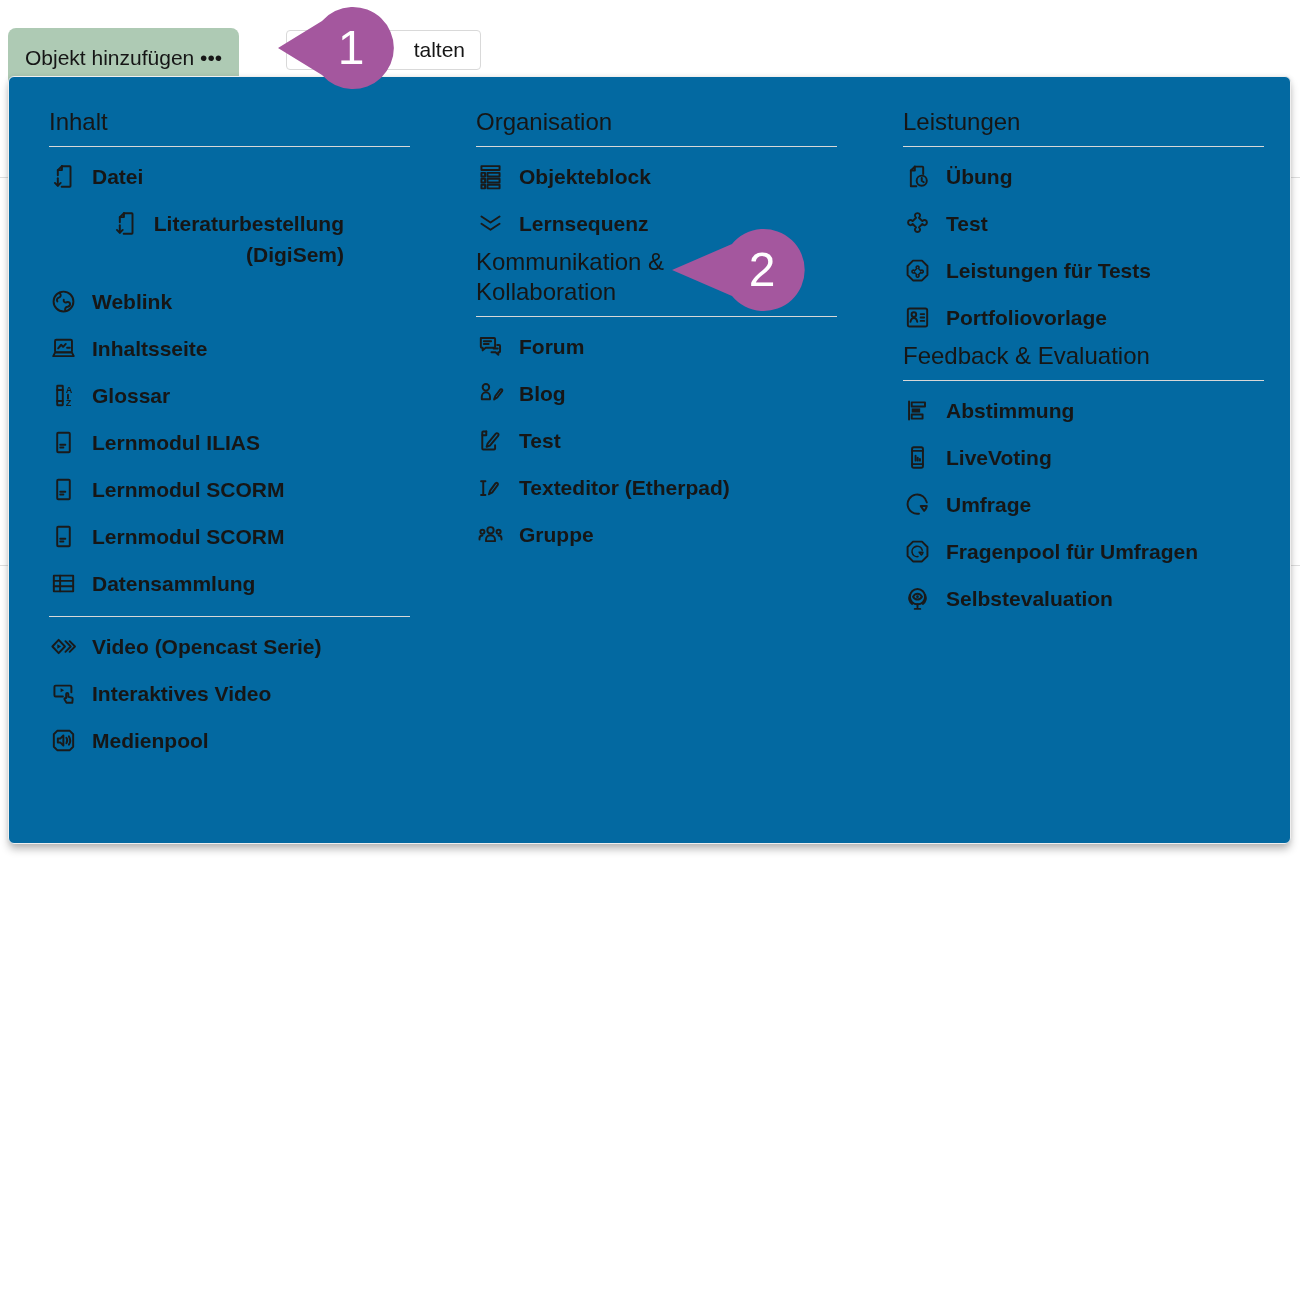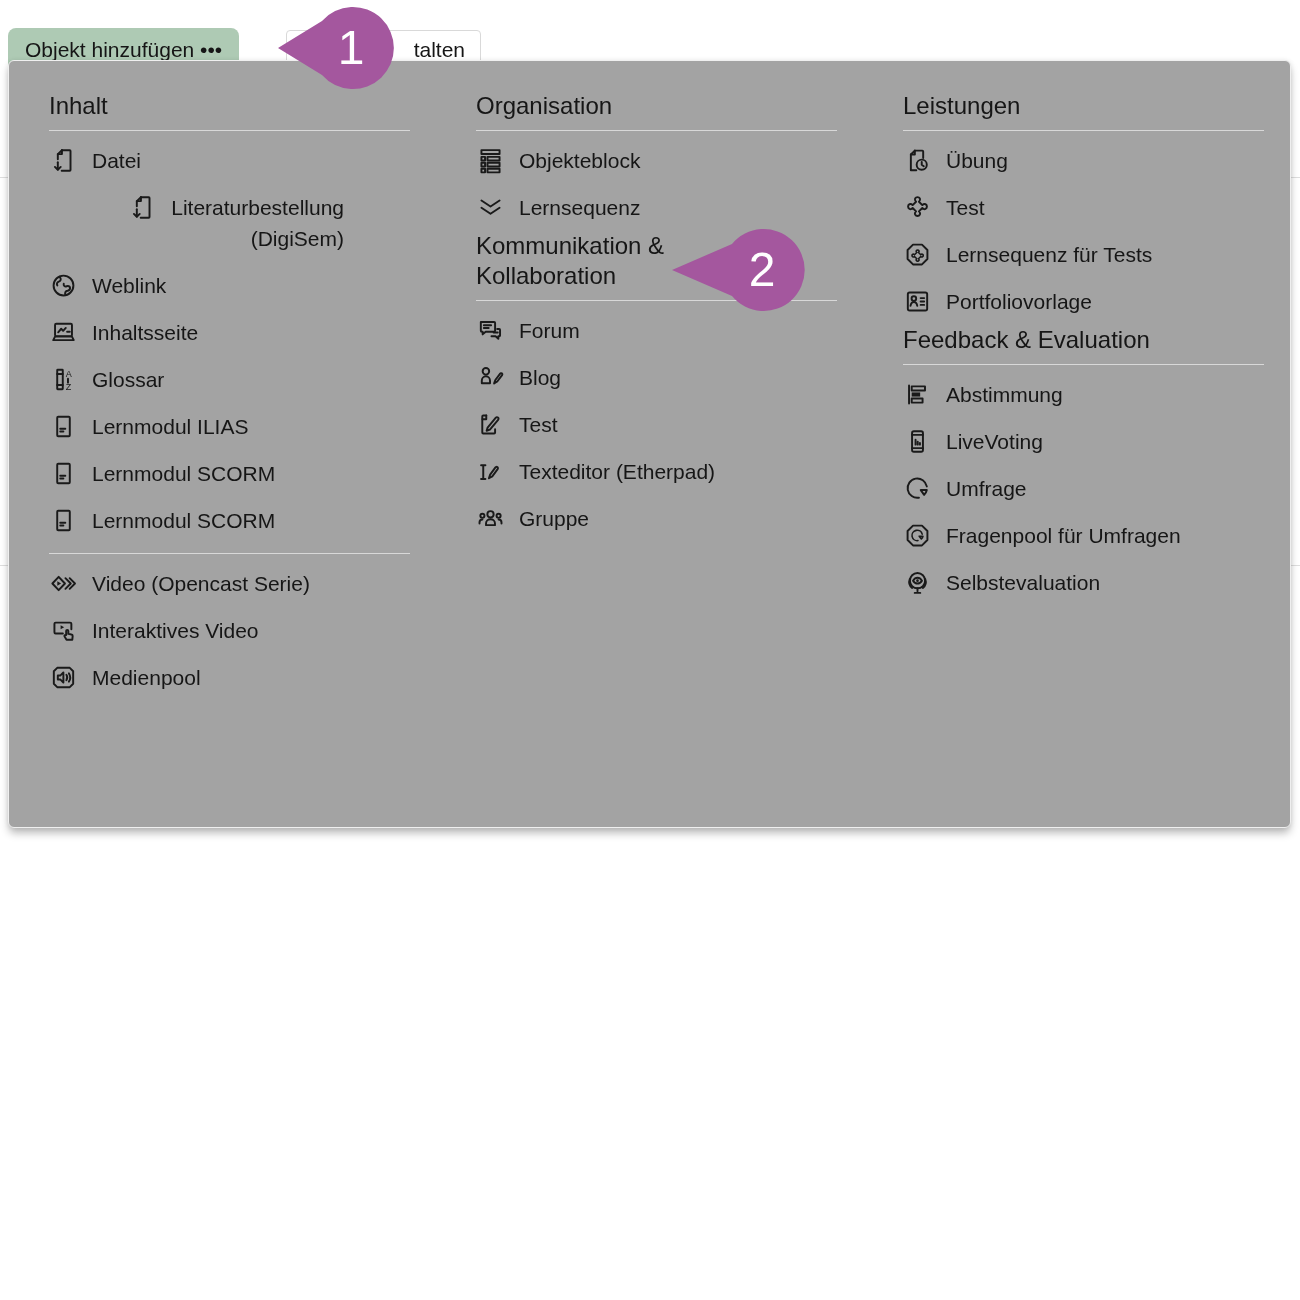--- a/index.html
+++ b/index.html
@@ -4,41 +4,41 @@
 <style>
   html,body{margin:0;padding:0;background:#fff;}
   body{font-family:"Liberation Sans",sans-serif;color:#161616;-webkit-font-smoothing:antialiased;}
   .stage{position:relative;width:1300px;height:1300px;background:#fff;overflow:hidden;}
 
   
   .bg-line{position:absolute;left:0;width:1300px;height:1px;background:#dedede;}
 
   
   .btn-green{position:absolute;left:8px;top:28px;height:44px;line-height:44px;
-    background:#aecab4;border-radius:8px;padding:0 17px;font-size:21px;color:#161616;cursor:pointer;}
+    background:#aecab4;border-radius:8px;padding:8px 17px;font-size:21px;color:#161616;cursor:pointer;}
   .btn-white{position:absolute;left:286px;top:30px;width:178px;height:38px;line-height:38px;
     background:#fff;border:1px solid #d9d9d9;border-radius:4px;font-size:21px;color:#161616;
     text-align:right;padding-right:15px;cursor:pointer;}
 
   
-  .panel{position:absolute;left:8px;top:60px;width:1281px;height:766px;background:#a3a3a3;
+  .panel{position:absolute;left:8px;top:76px;width:1281px;height:766px;background:#0369a1;
     border:1px solid #efefef;border-radius:6px;
     box-shadow:0 6px 9px -1px rgba(0,0,0,.28), 0 0 5px rgba(0,0,0,.08);}
 
   .col{position:absolute;top:0;width:361px;}
   .col[data-col="0"]{left:40px;}
   .col[data-col="1"]{left:467px;}
   .col[data-col="2"]{left:894px;}
 
   .col > .section:first-child{padding-top:30px;}
   .section + .section{}
   .section-title{font-size:24px;line-height:30px;color:#161616;max-width:305px;}
   .rule{border-top:1px solid #d8d8d8;margin-top:9px;}
   .list{margin-top:6px;}
-  .item{padding:8px 0;line-height:31px;font-size:21px;cursor:pointer;}
+  .item{padding:8px 0;line-height:31px;font-size:21px;cursor:pointer;font-weight:bold;}
   .icon{display:inline-block;width:29px;height:29px;margin-right:14px;vertical-align:-7px;}
   .icon svg{width:29px;height:29px;display:block;stroke:#1a1a1a;fill:none;
     stroke-width:1.6;stroke-linecap:round;stroke-linejoin:round;}
   .icon svg .f{fill:#1a1a1a;stroke:none;}
   .icon svg .t{fill:#1a1a1a;stroke:none;font-size:7.5px;font-family:"Liberation Sans",sans-serif;}
   
   .col[data-col="0"] .section:first-child .item:nth-child(2){max-width:295px;text-align:right;}
 
   
   .marker{position:absolute;}
@@ -99,20 +99,24 @@
                   <path d="M9.3 13.8h4.2M9.3 16.2h2.6"></path>
                 </svg></span><span class="label">Lernmodul ILIAS</span></div>
             <div class="item"><span class="icon"><svg viewBox="0 0 24 24">
                   <rect x="6.8" y="4" width="10.4" height="16" rx="0.8"></rect>
                   <path d="M9.3 13.8h4.2M9.3 16.2h2.6"></path>
                 </svg></span><span class="label">Lernmodul SCORM</span></div>
             <div class="item"><span class="icon"><svg viewBox="0 0 24 24">
                   <rect x="6.8" y="4" width="10.4" height="16" rx="0.8"></rect>
                   <path d="M9.3 13.8h4.2M9.3 16.2h2.6"></path>
                 </svg></span><span class="label">Lernmodul SCORM</span></div>
+            <div class="item"><span class="icon"><svg viewBox="0 0 24 24">
+                  <rect x="4" y="5.5" width="16" height="13"></rect>
+                  <path d="M4 9.8h16M4 14.2h16M9.2 5.5v13"></path>
+                </svg></span><span class="label">Datensammlung</span></div>
           </div>
         </div>
         <div class="section">
           <div class="rule"></div>
           <div class="list">
             <div class="item"><span class="icon"><svg viewBox="0 0 24 24">
                   <path d="M8 6.5 2.8 12 8 17.5 13.2 12Z"></path>
                   <path class="f" d="M6.9 10.2v3.6l3.1-1.8Z"></path>
                   <path d="M13.6 7.6 18 12l-4.4 4.4"></path>
                   <path d="M17.1 7.6 21.5 12l-4.4 4.4"></path>
@@ -197,21 +201,21 @@
                   <path d="M9.8 3.8V7H6.5"></path>
                   <circle cx="15.5" cy="15.5" r="4.2"></circle>
                   <path d="M15.5 13.3v2.2l1.7 1.2"></path>
                 </svg></span><span class="label">Übung</span></div>
             <div class="item"><span class="icon"><svg viewBox="0 0 24 24">
                   <path d="M10 4.6c.9-1.6 3.1-1.6 4 0 .5 1-.2 2-.8 2.6l2.8 2.8c.6-.6 1.6-1.3 2.6-.8 1.6.9 1.6 3.1 0 4-1 .5-2-.2-2.6-.8l-2.8 2.8c.6.6 1.3 1.6.8 2.6-.9 1.6-3.1 1.6-4 0-.5-1 .2-2 .8-2.6L8 12.4c-.6.6-1.6 1.3-2.6.8-1.6-.9-1.6-3.1 0-4 1-.5 2 .2 2.6.8l2.8-2.8c-.6-.6-1.3-1.6-.8-2.6Z"></path>
                 </svg></span><span class="label">Test</span></div>
             <div class="item"><span class="icon"><svg viewBox="0 0 24 24">
                   <path d="M8.3 3.8h7.4l4.5 4.5v7.4l-4.5 4.5H8.3L3.8 15.7V8.3Z"></path>
                   <path d="M11 8.9c.5-.9 1.7-.9 2.2 0 .3.5-.1 1.1-.4 1.4l1.9 1.9c.3-.3.9-.7 1.4-.4.9.5.9 1.7 0 2.2-.5.3-1.1-.1-1.4-.4l-1.9 1.9c.3.3.7.9.4 1.4-.5.9-1.7.9-2.2 0-.3-.5.1-1.1.4-1.4l-1.9-1.9c-.3.3-.9.7-1.4.4-.9-.5-.9-1.7 0-2.2.5-.3 1.1.1 1.4.4l1.9-1.9c-.3-.3-.7-.9-.4-1.4Z" stroke-width="1.3"></path>
-                </svg></span><span class="label">Lernsequenz für Tests</span></div>
+                </svg></span><span class="label">Leistungen für Tests</span></div>
             <div class="item"><span class="icon"><svg viewBox="0 0 24 24">
                   <rect x="4" y="4.5" width="16" height="15" rx="1.5"></rect>
                   <circle cx="9" cy="9.6" r="1.9"></circle>
                   <path d="M6.2 15.6c.3-2 1.4-3.2 2.8-3.2s2.5 1.2 2.8 3.2"></path>
                   <path d="M14.6 9.2h2.9M14.6 12h2.9M14.6 14.8h2.9"></path>
                 </svg></span><span class="label">Portfoliovorlage</span></div>
           </div>
         </div>
         <div class="section">
           <div class="section-title">Feedback &amp; Evaluation</div>

